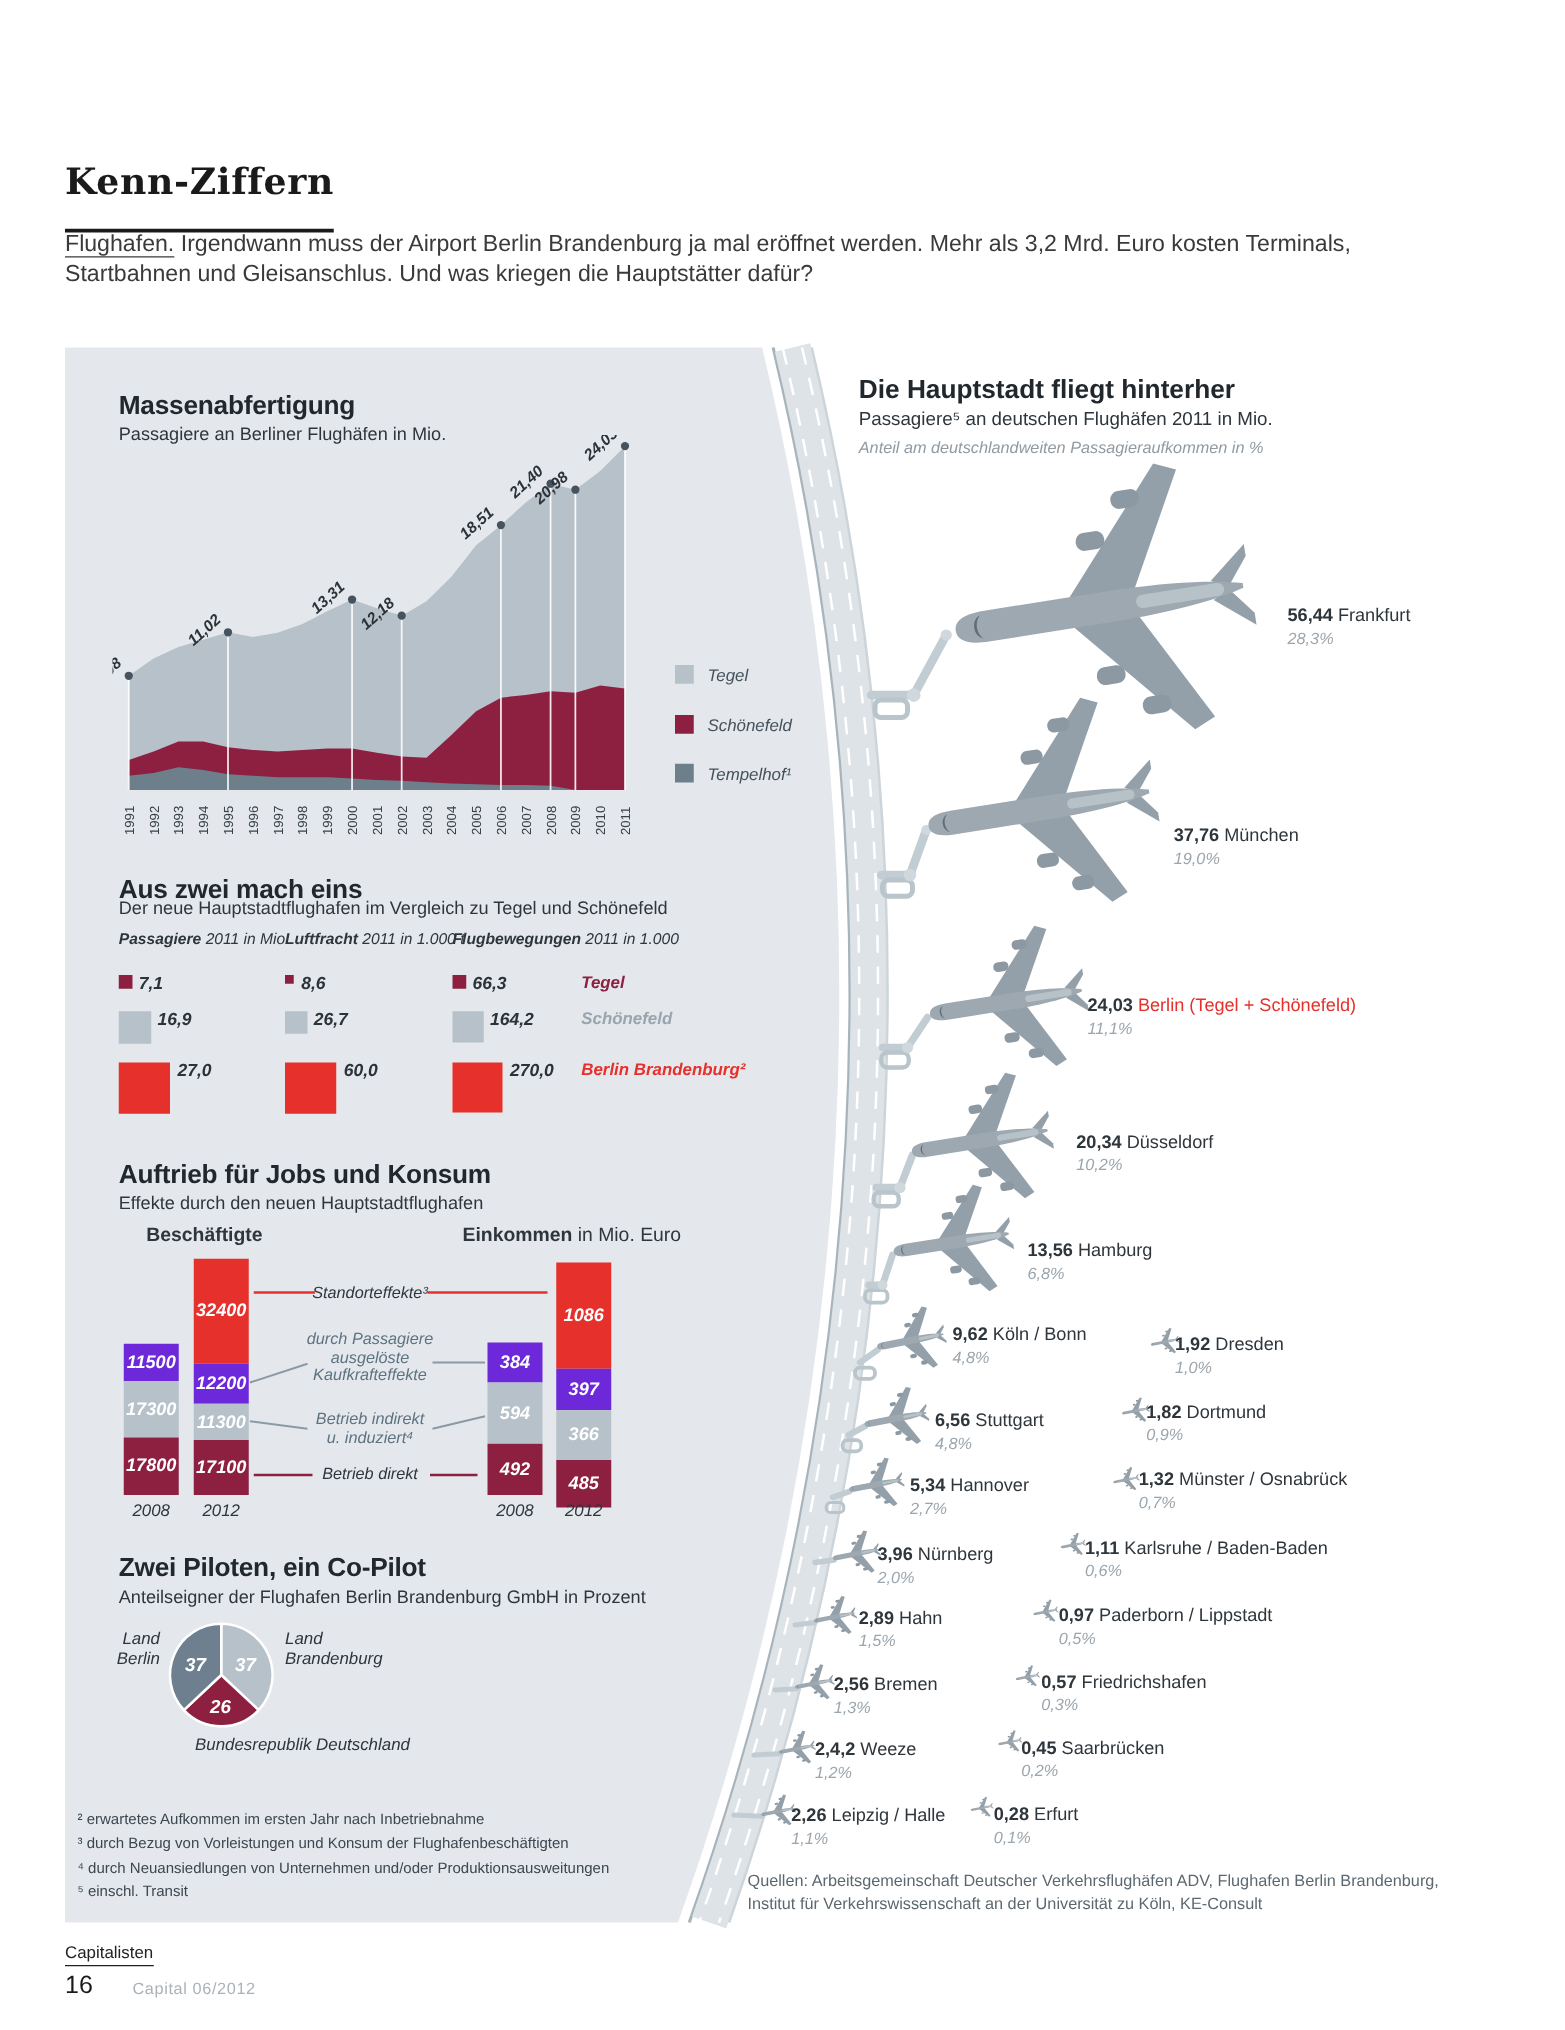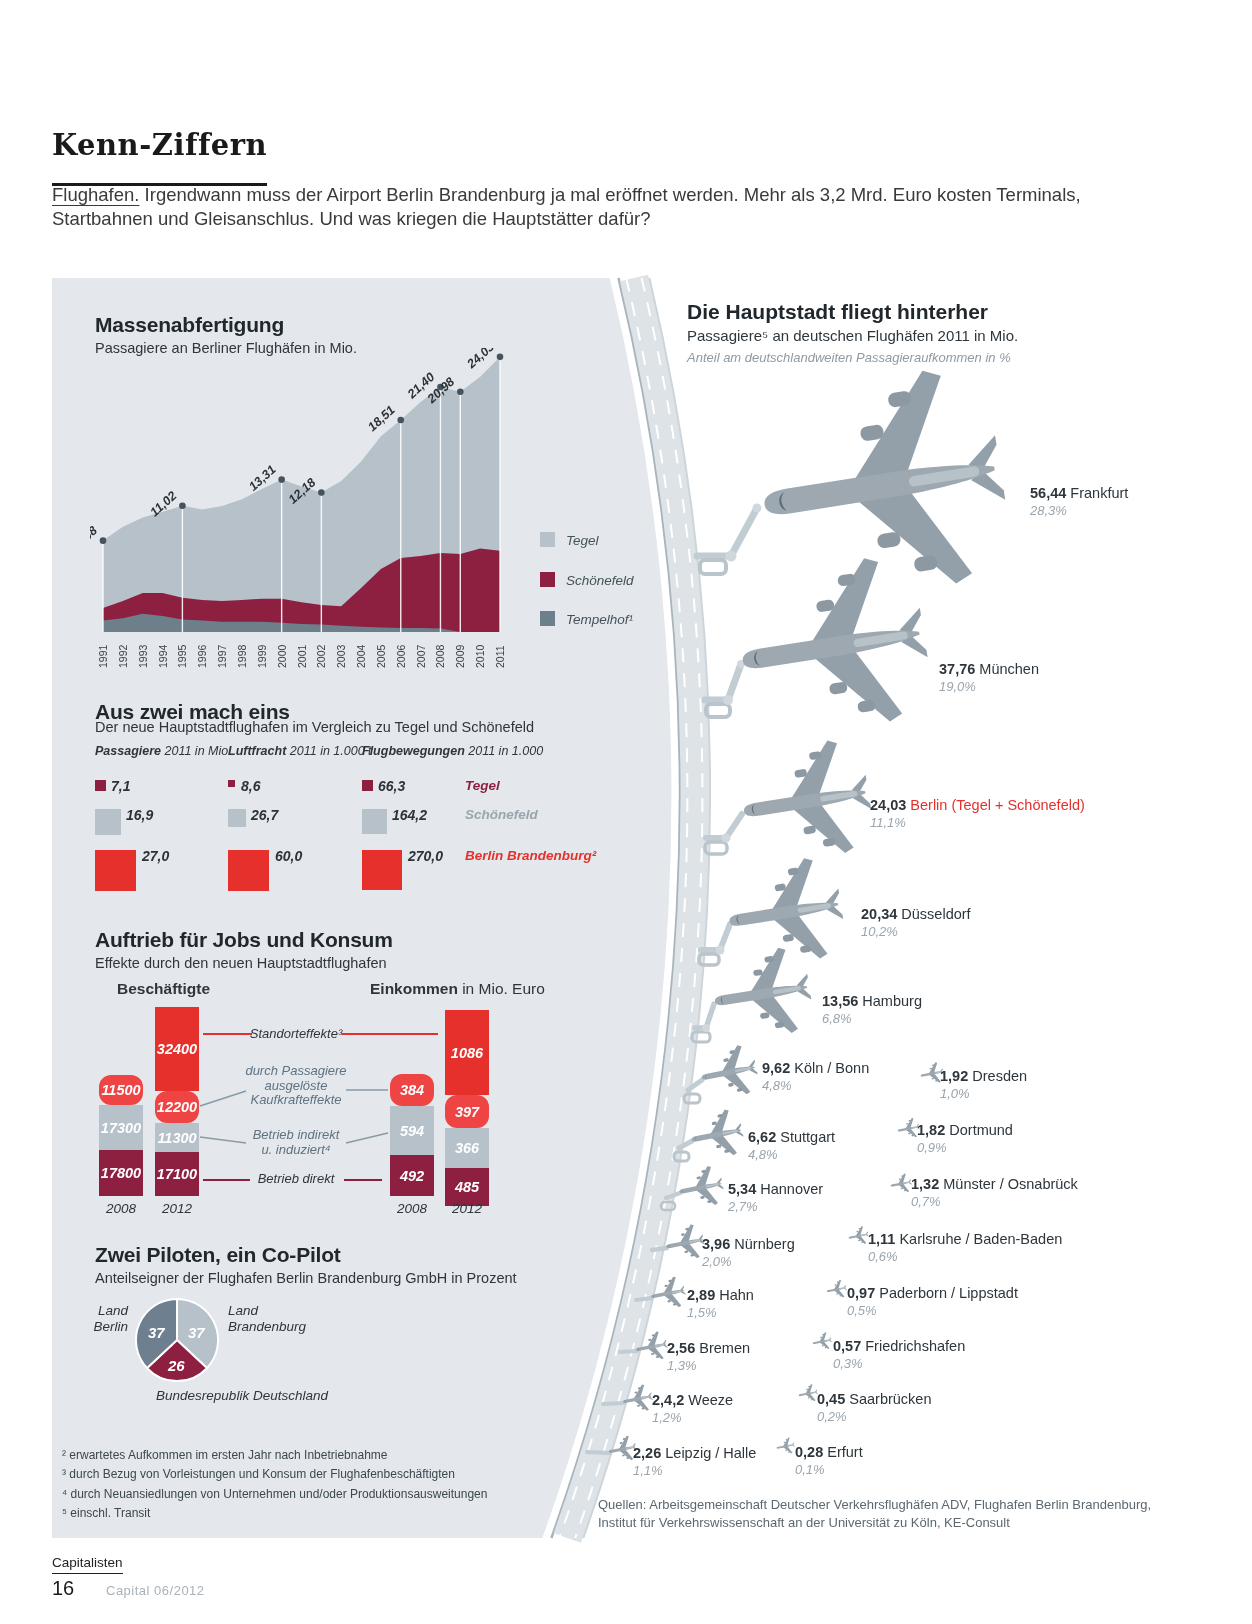--- a/index.html
+++ b/index.html
@@ -24,21 +24,21 @@
   
   .col-head{font-size:12.5px;font-style:italic;color:#2e363c;}
   .sq-val{font-size:14px;font-style:italic;font-weight:600;color:#2b3238;}
   .row-name{font-size:13.5px;font-style:italic;font-weight:bold;}
   .sq{position:absolute;}
   .c-red{background:#e5302b;}
   
   .bar{display:flex;flex-direction:column;width:44px;}
   .seg{display:flex;align-items:center;justify-content:center;color:#fff;
        font-size:14.5px;font-weight:bold;font-style:italic;}
-  .s-slate{background:#ef4444;border-radius:12px;}
+  .s-slate{background:#6d28d9;}
   .s-gray{background:#b6c1c9;}
   .s-maroon{background:#8d2040;}
   .s-red{background:#e5302b;}
   .bar-year{font-size:13.5px;font-style:italic;color:#2e363c;width:44px;text-align:center;}
   .ann{font-size:13px;font-style:italic;text-align:center;line-height:14.5px;}
   .ann-dark{color:#2e363c;}
   .ann-slate{color:#5e7280;}
   .hline{height:2px;}
   .l-red{background:#e5302b;}
   .l-maroon{background:#8d2040;}
@@ -391,21 +391,21 @@
     </div>
   <div class="abs airport" style="left:762px;top:1060px">
     <div class="l1"><span class="v">9,62</span> <span class="n">Köln / Bonn</span></div>
     <div class="share">4,8%</div>
     </div>
   <div class="abs airport" style="left:940px;top:1068px">
     <div class="l1"><span class="v">1,92</span> <span class="n">Dresden</span></div>
     <div class="share">1,0%</div>
     </div>
   <div class="abs airport" style="left:748px;top:1129px">
-    <div class="l1"><span class="v">6,62</span> <span class="n">Stuttgart</span></div>
+    <div class="l1"><span class="v">6,56</span> <span class="n">Stuttgart</span></div>
     <div class="share">4,8%</div>
     </div>
   <div class="abs airport" style="left:917px;top:1122px">
     <div class="l1"><span class="v">1,82</span> <span class="n">Dortmund</span></div>
     <div class="share">0,9%</div>
     </div>
   <div class="abs airport" style="left:728px;top:1181px">
     <div class="l1"><span class="v">5,34</span> <span class="n">Hannover</span></div>
     <div class="share">2,7%</div>
     </div>

